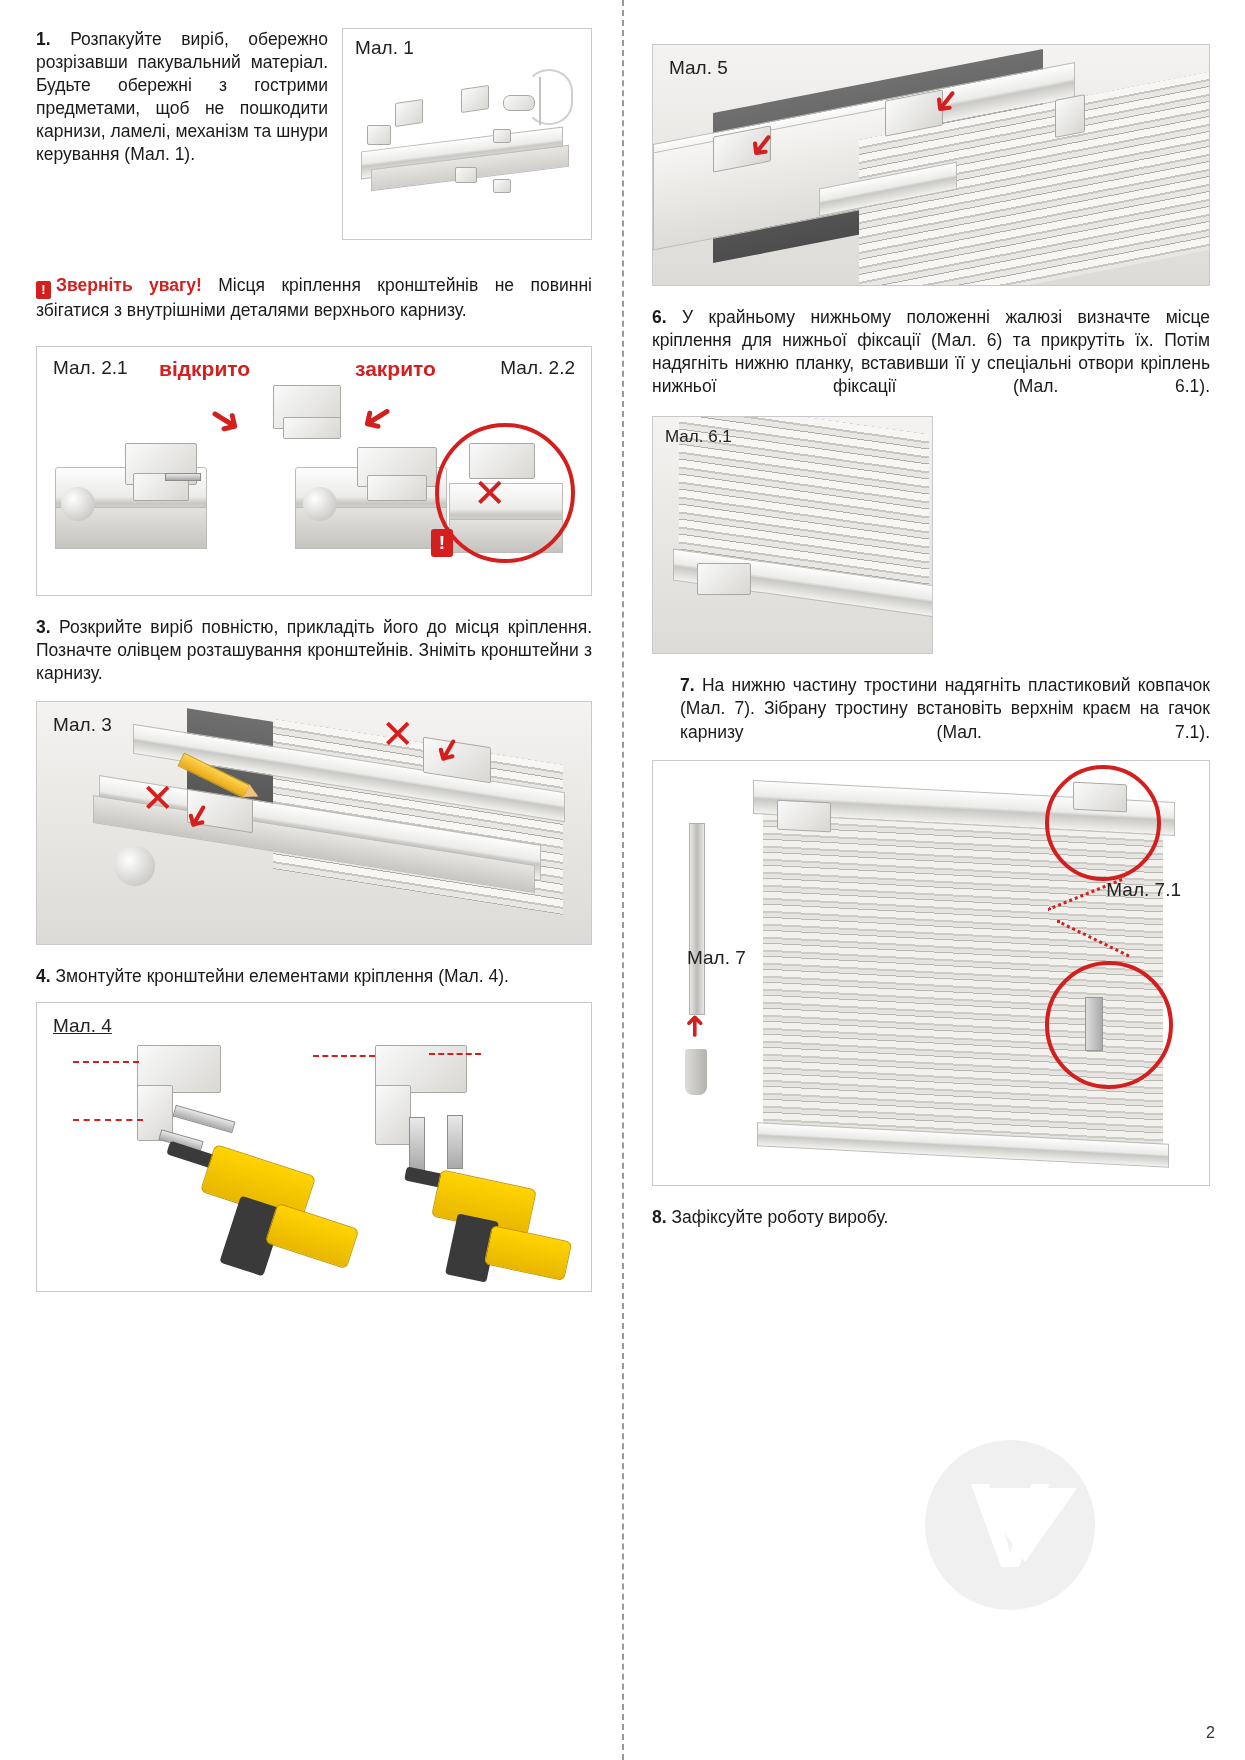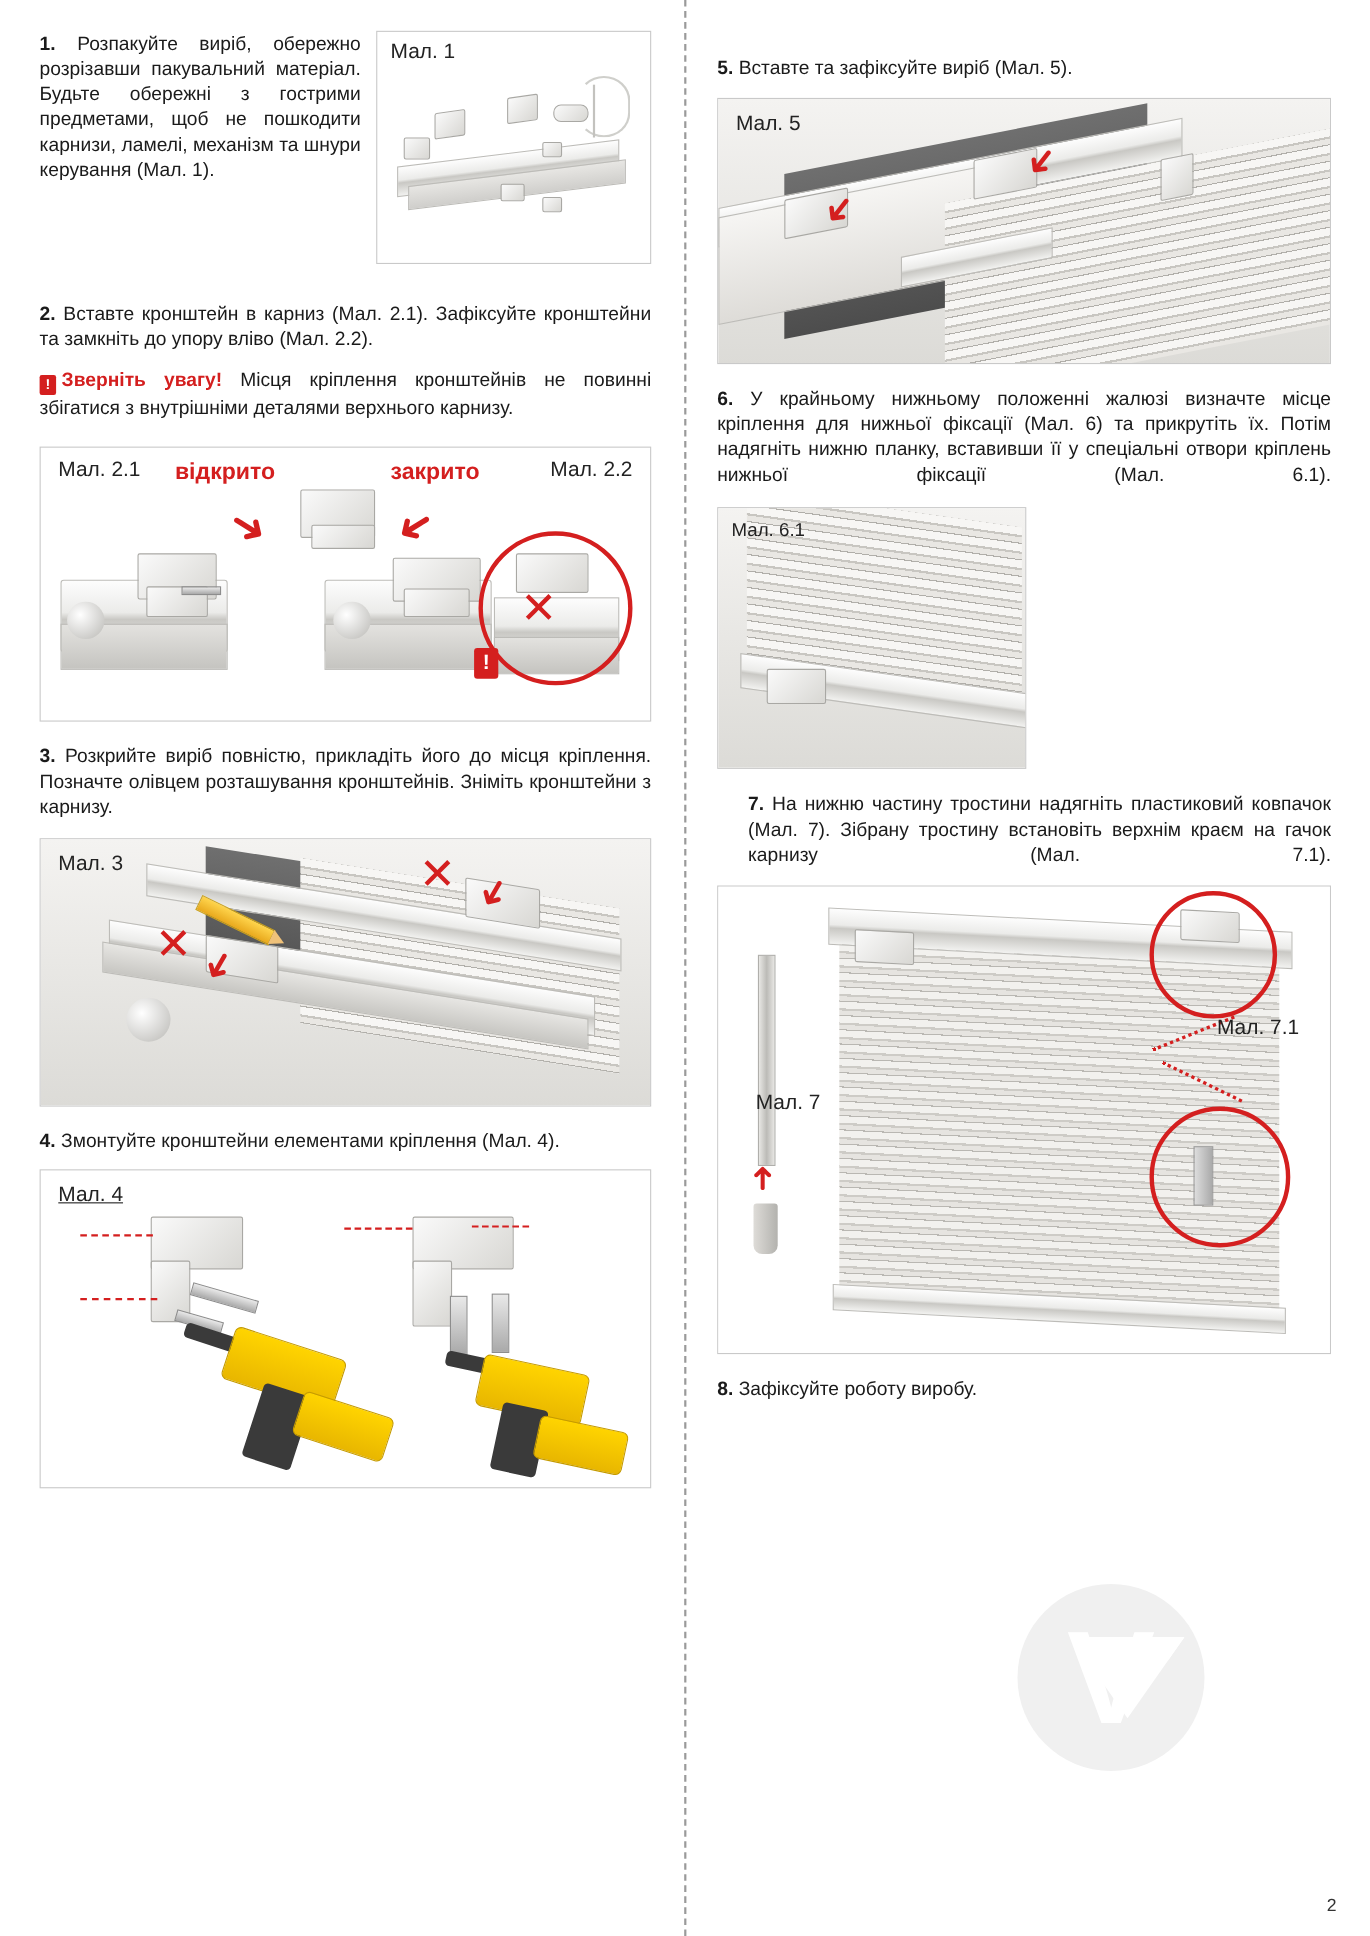--- a/index.html
+++ b/index.html
@@ -241,24 +241,20 @@
       </div>
     </div>
 
     <p class="step">
       <b>1.</b>
       <span>Розпакуйте виріб, обережно розрізавши пакувальний матеріал. Будьте обережні з гострими предметами, щоб не пошкодити карнизи, ламелі, механізм та шнури керування (Мал. 1).</span>
     </p>
 
     <div style="clear:both; height:26px;"></div>
 
-    <p class="step">
-      <b>2.</b>
-      <span>Вставте кронштейн в карниз (Мал. 2.1). Зафіксуйте кронштейни та замкніть до упору вліво (Мал. 2.2).</span>
-    </p>
     <p class="note">
       <span class="bang">!</span><span class="warn">Зверніть увагу!</span><span> Місця кріплення кронштейнів не повинні збігатися з внутрішніми деталями верхнього карнизу.</span>
     </p>
 
     <div class="figbox" style="height:248px; margin-top:24px;">
       <div class="figlabel" style="left:16px; top:10px;">Мал. 2.1</div>
       <div class="figlabel" style="right:16px; top:10px;">Мал. 2.2</div>
       <div class="redlabel" style="left:122px; top:10px;">відкрито</div>
       <div class="redlabel" style="left:318px; top:10px;">закрито</div>
 
@@ -349,24 +345,20 @@
         <div class="drill-body" style="left:398px; top:176px; width:96px; height:46px; transform:rotate(12deg);"></div>
         <div class="drill-dark" style="left:414px; top:214px; width:42px; height:62px; transform:rotate(12deg);"></div>
         <div class="drill-body" style="left:450px; top:230px; width:80px; height:38px; transform:rotate(12deg);"></div>
       </div>
     </div>
 
   </div>
 
   <div class="col-right">
 
-    <p class="step" style="margin-top:22px;">
-      <b>5.</b>
-      <span>Вставте та зафіксуйте виріб (Мал. 5).</span>
-    </p>
 
     <div class="figbox" style="height:240px; margin-top:16px;">
       <div class="figlabel" style="left:16px; top:12px;">Мал. 5</div>
       <div class="ill">
         <div class="wall" style="left:0; top:0; width:100%; height:100%;"></div>
         <div class="darkwall" style="left:60px; top:36px; width:330px; height:150px; transform:skewY(-11deg);"></div>
         <div class="railbar" style="left:0px; top:58px; width:420px; height:34px; transform:skewY(-11deg);"></div>
         <div class="railbar" style="left:0px; top:84px; width:240px; height:96px; transform:skewY(-11deg); background:linear-gradient(to bottom,#f6f5f3,#dedcd8);"></div>
         <div class="slats-persp" style="left:206px; top:60px; width:360px; height:178px; transform:skewY(-11deg);"></div>
         <div class="railbar" style="left:166px; top:130px; width:136px; height:26px; transform:skewY(-11deg);"></div>

